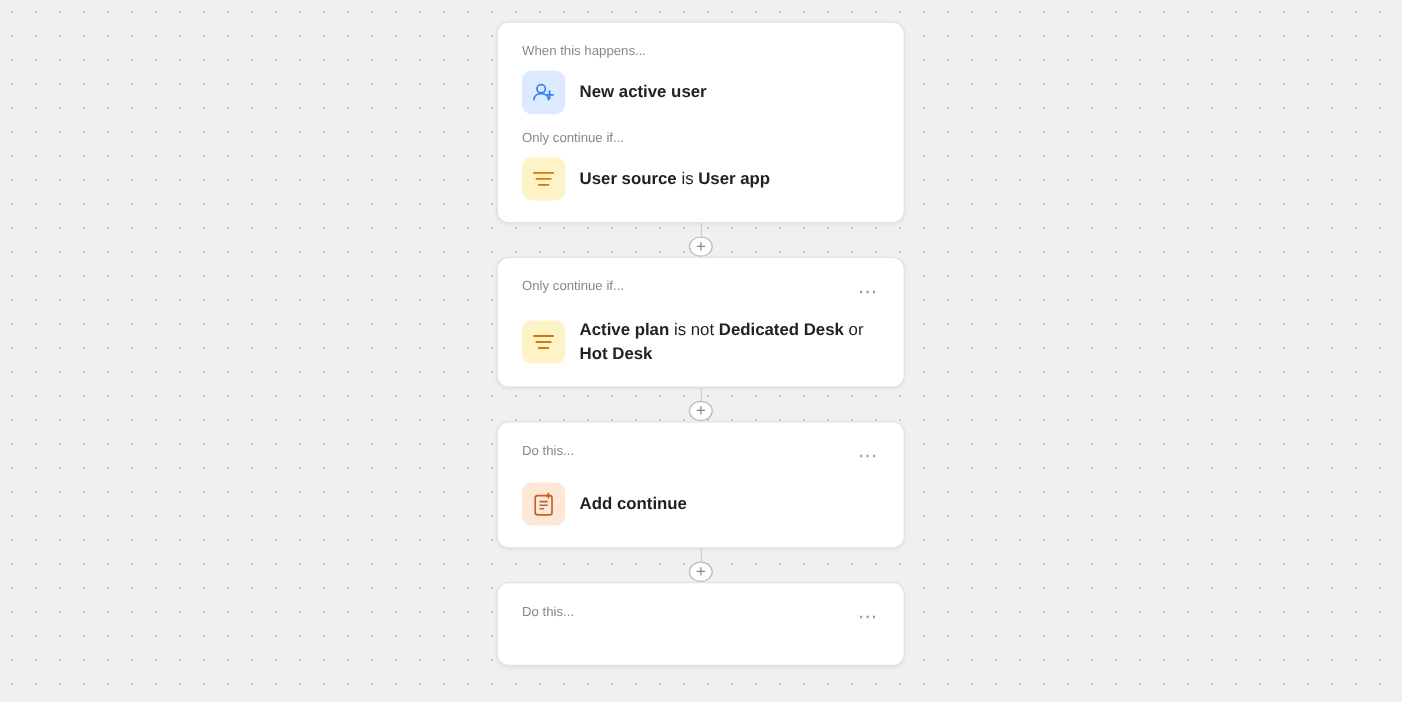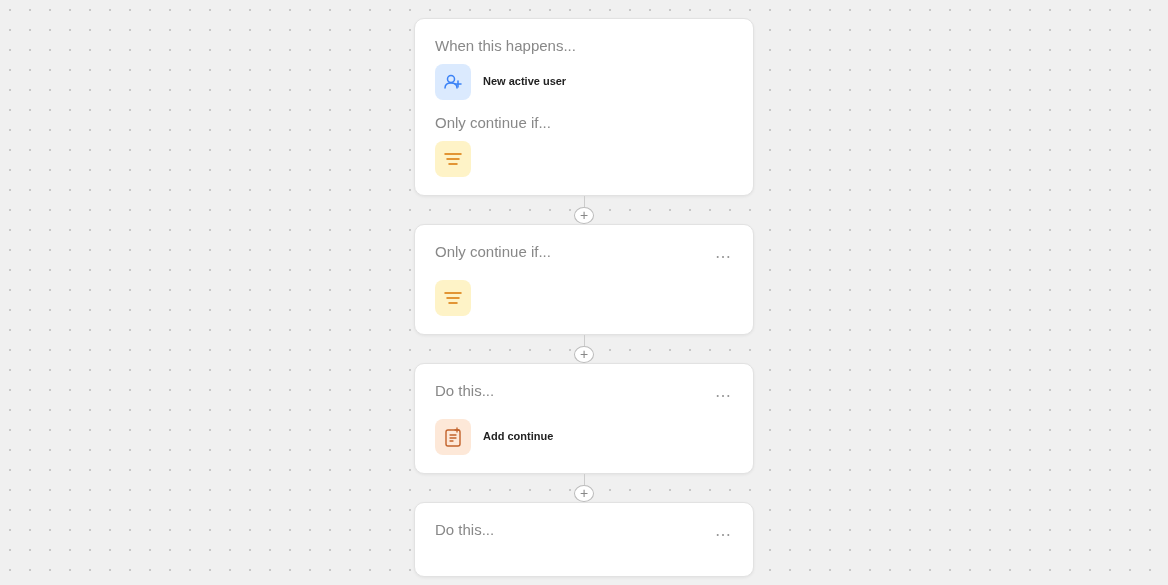--- a/index.html
+++ b/index.html
@@ -28,21 +28,21 @@
     .card {
       background: #ffffff;
       border: 1px solid #e2e2e2;
       border-radius: 10px;
       padding: 18px 20px;
       width: 340px;
       box-shadow: 0 1px 3px rgba(0,0,0,0.06);
     }
 
     .card-label {
-      font-size: 15px;
+      font-size: 11px;
       color: #888;
       margin-bottom: 10px;
     }
 
     .card-row {
       display: flex;
       align-items: center;
       gap: 12px;
     }
 
@@ -67,21 +67,21 @@
 
     .icon-brown {
       background-color: #fde8d8;
     }
 
     .icon-green {
       background-color: #dcfce7;
     }
 
     .card-text {
-      font-size: 11px;
+      font-size: 14px;
       color: #222;
       line-height: 1.4;
     }
 
     .card-text strong {
       font-weight: 700;
     }
 
     .connector {
       display: flex;
@@ -151,20 +151,21 @@
     <div style="margin-top:14px;">
       <div class="card-label">Only continue if...</div>
       <div class="card-row">
         <div class="card-icon icon-yellow">
           <svg width="18" height="14" viewBox="0 0 18 14" fill="none" xmlns="http://www.w3.org/2000/svg">
             <line x1="1" y1="2" x2="17" y2="2" stroke="#d97706" stroke-width="1.5" stroke-linecap="round"></line>
             <line x1="3" y1="7" x2="15" y2="7" stroke="#d97706" stroke-width="1.5" stroke-linecap="round"></line>
             <line x1="5" y1="12" x2="13" y2="12" stroke="#d97706" stroke-width="1.5" stroke-linecap="round"></line>
           </svg>
         </div>
+        <span class="card-text"><strong>User source</strong> is <strong>User app</strong></span>
       </div>
     </div>
   </div>
 
   <div class="connector">
     <div class="connector-line"></div>
     <button class="connector-btn">+</button>
   </div>
 
   <div class="card">
@@ -173,20 +174,21 @@
       <button class="menu-btn">⋯</button>
     </div>
     <div class="card-row">
       <div class="card-icon icon-yellow">
         <svg width="18" height="14" viewBox="0 0 18 14" fill="none" xmlns="http://www.w3.org/2000/svg">
           <line x1="1" y1="2" x2="17" y2="2" stroke="#d97706" stroke-width="1.5" stroke-linecap="round"></line>
           <line x1="3" y1="7" x2="15" y2="7" stroke="#d97706" stroke-width="1.5" stroke-linecap="round"></line>
           <line x1="5" y1="12" x2="13" y2="12" stroke="#d97706" stroke-width="1.5" stroke-linecap="round"></line>
         </svg>
       </div>
+      <span class="card-text"><strong>Active plan</strong> is not <strong>Dedicated Desk</strong> or <strong>Hot Desk</strong></span>
     </div>
   </div>
 
   <div class="connector">
     <div class="connector-line"></div>
     <button class="connector-btn">+</button>
   </div>
 
   <div class="card">
     <div class="card-label-row">

